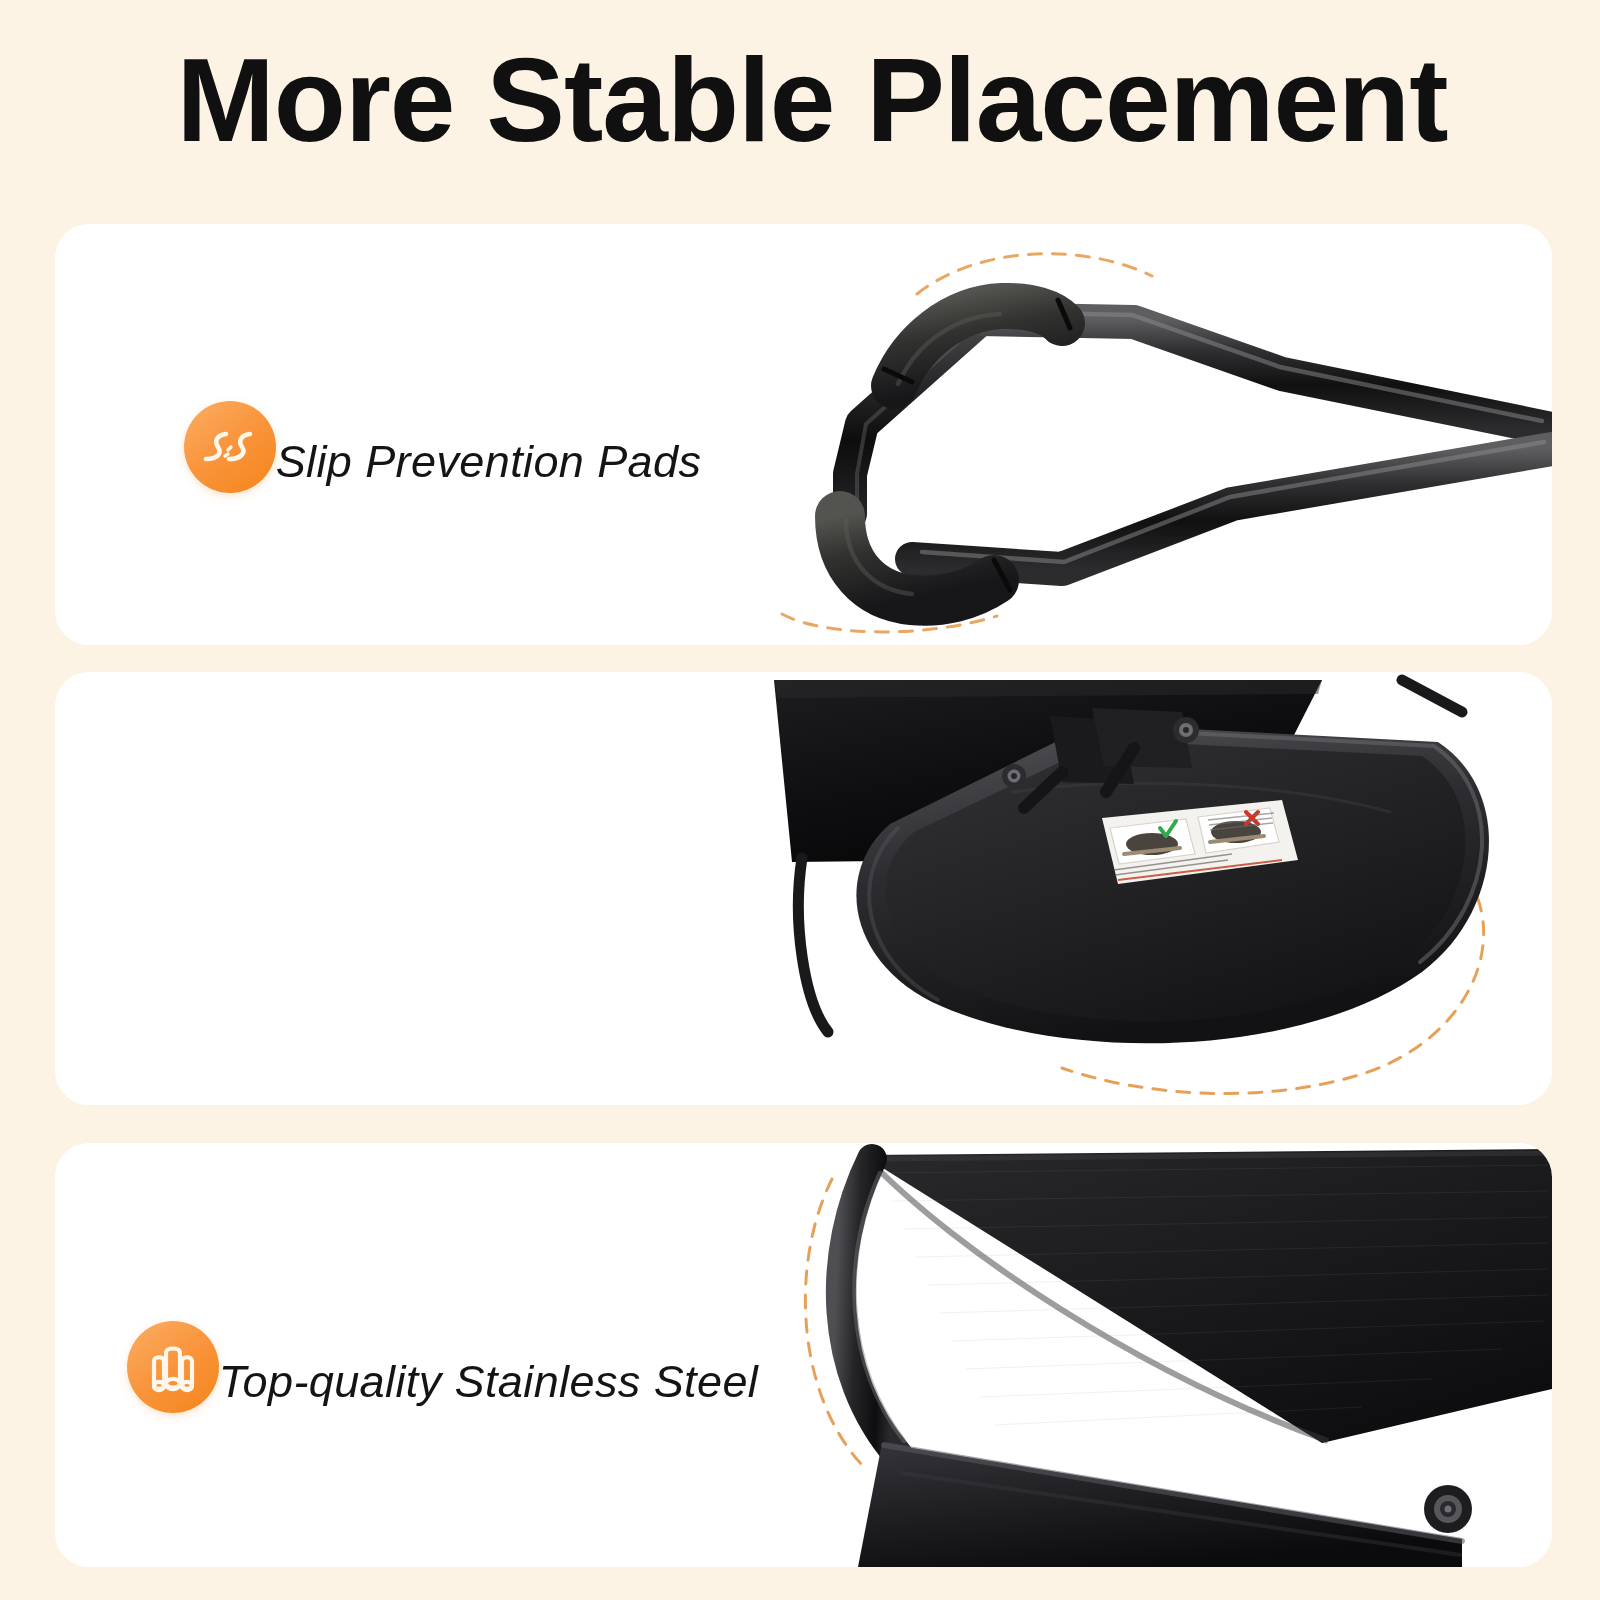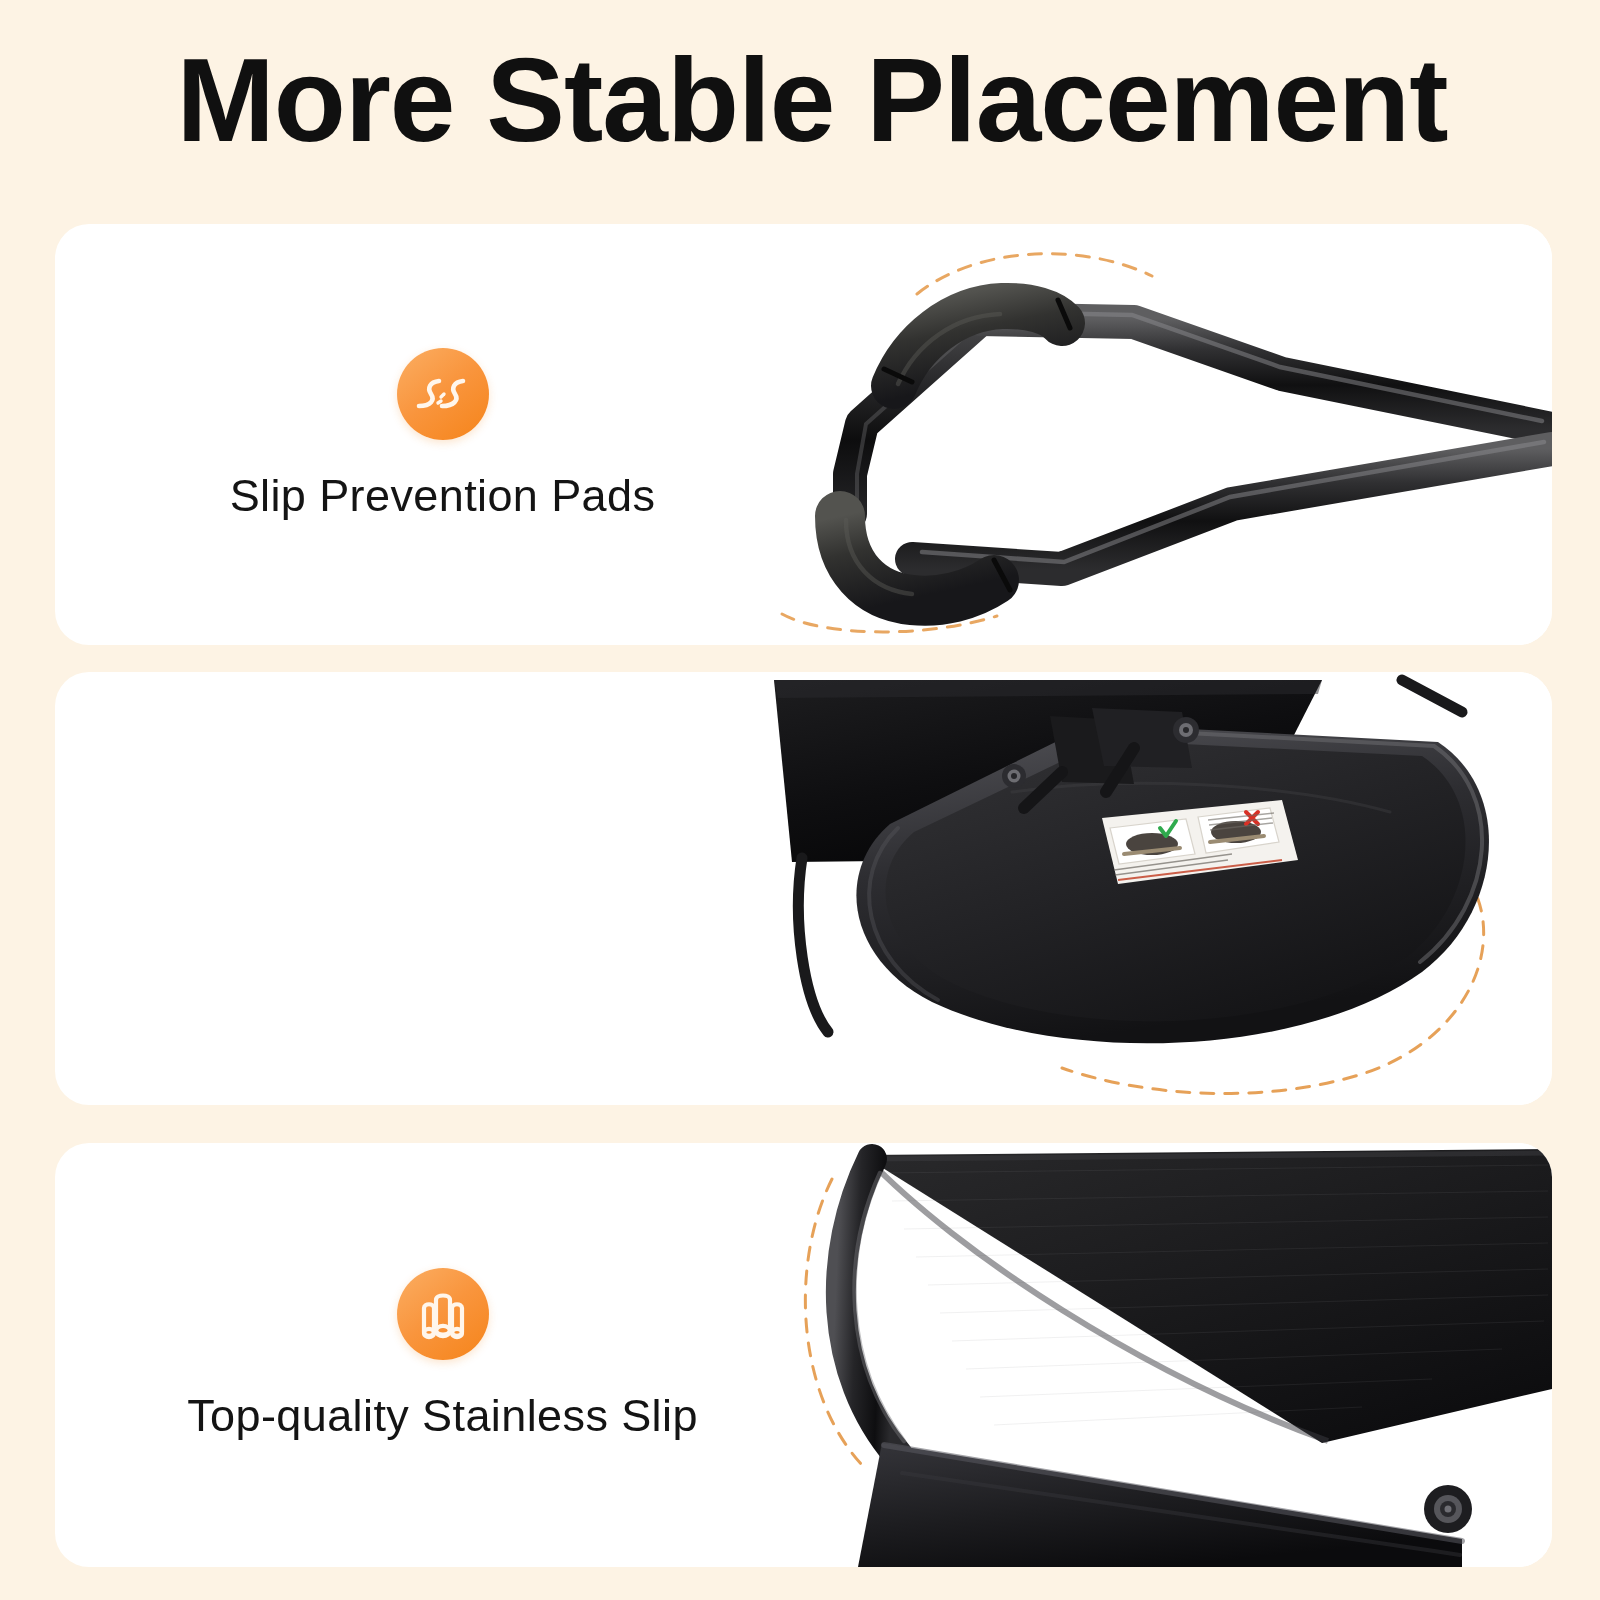--- a/index.html
+++ b/index.html
@@ -36,27 +36,28 @@
     border-radius:34px;
     overflow:hidden;
   }
   #card-0 { top:224px;  height:421px; }
   #card-1 { top:672px;  height:433px; }
   #card-2 { top:1143px; height:424px; }
 
   
   .feature-col {
     position:absolute;
-    left:0; top:0;
+    left:0; top:12px;
     width:775px; height:100%;
     display:flex;
-    flex-direction:column;
+    flex-direction:row;
     align-items:center;
     justify-content:center;
     z-index:3;
+    font-style:italic;
   }
 
   .icon-badge {
     width:92px; height:92px;
     border-radius:50%;
     background:linear-gradient(142deg,#FBAE63 0%,#F9953D 48%,#F5841A 100%);
     display:flex; align-items:center; justify-content:center;
     box-shadow:0 3px 9px rgba(240,140,40,0.22);
   }
   .icon-badge svg { display:block; }
@@ -253,21 +254,21 @@
           <ellipse cx="46" cy="63" rx="7" ry="5.2"></ellipse>
 
           <path d="M27 40 C27 35 37 35 37 40 L37 64 C37 69 27 69 27 64 Z"></path>
           <ellipse cx="32" cy="65" rx="5" ry="4.2"></ellipse>
 
           <path d="M55 40 C55 35 65 35 65 40 L65 64 C65 69 55 69 55 64 Z"></path>
           <ellipse cx="60" cy="65" rx="5" ry="4.2"></ellipse>
         </g>
       </svg>
     </div>
-    <div class="feature-label">Top-quality Stainless Slip</div>
+    <div class="feature-label">Top-quality Stainless Steel</div>
   </div>
 
   <div class="photo-col">
     <svg viewBox="0 0 790 424" preserveAspectRatio="xMidYMid slice" aria-hidden="true">
       <defs>
         <linearGradient id="fabricG" x1="0.1" y1="0" x2="0.85" y2="1">
           <stop offset="0" stop-color="#28282a"></stop>
           <stop offset="0.5" stop-color="#1a1a1c"></stop>
           <stop offset="1" stop-color="#0c0c0e"></stop>
         </linearGradient>

